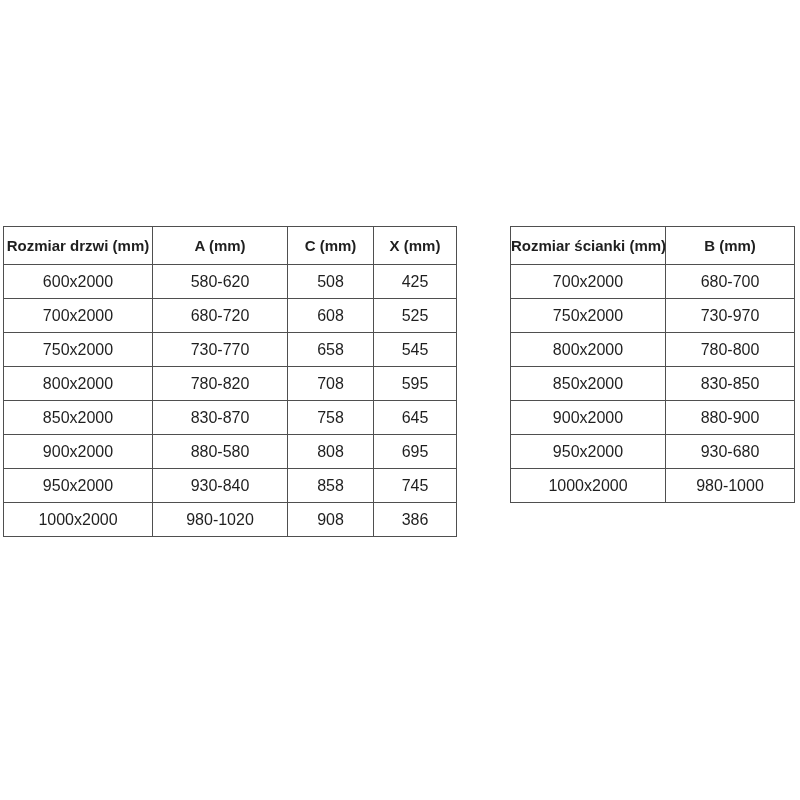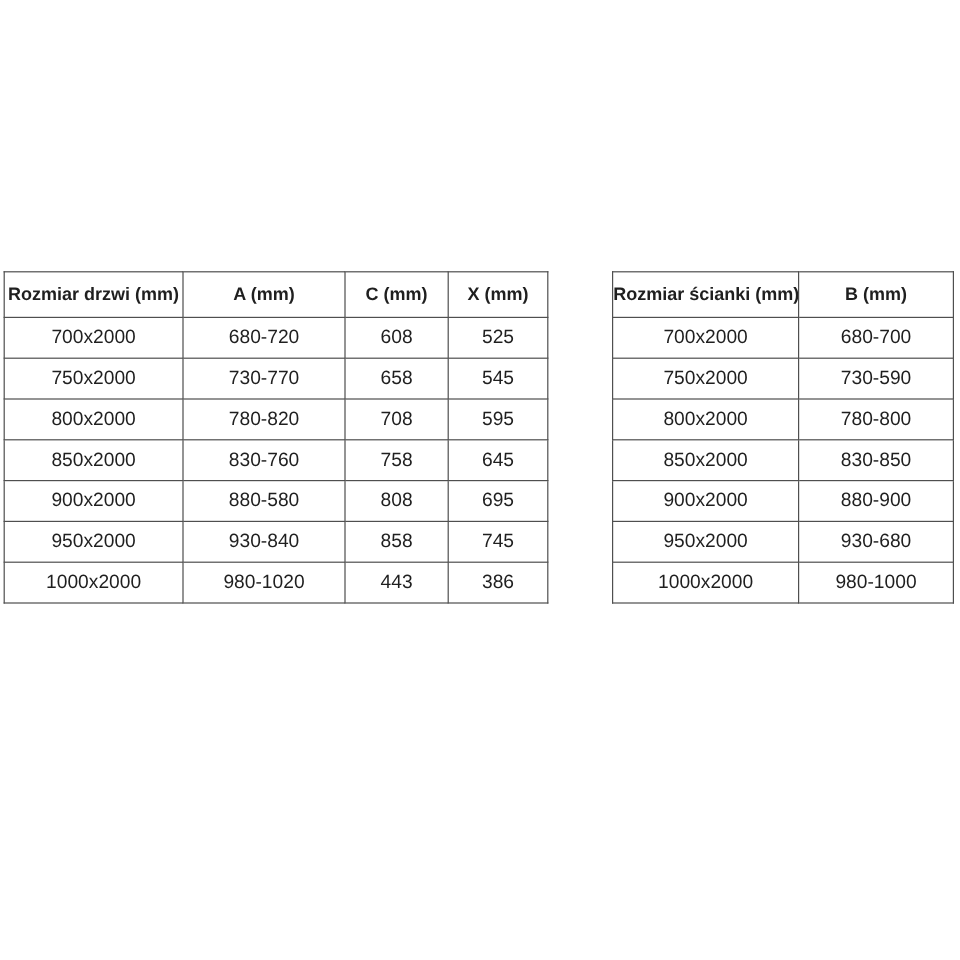--- a/index.html
+++ b/index.html
@@ -73,59 +73,65 @@
     <thead>
       <tr>
         <th>Rozmiar drzwi (mm)</th>
         <th>A (mm)</th>
         <th>C (mm)</th>
         <th>X (mm)</th>
       </tr>
     </thead>
     <tbody>
         <tr>
+          <td>600x2000</td>
+          <td>580-620</td>
+          <td>508</td>
+          <td>425</td>
+        </tr>
+        <tr>
           <td>700x2000</td>
           <td>680-720</td>
           <td>608</td>
           <td>525</td>
         </tr>
         <tr>
           <td>750x2000</td>
           <td>730-770</td>
           <td>658</td>
           <td>545</td>
         </tr>
         <tr>
           <td>800x2000</td>
           <td>780-820</td>
           <td>708</td>
           <td>595</td>
         </tr>
         <tr>
           <td>850x2000</td>
-          <td>830-760</td>
+          <td>830-870</td>
           <td>758</td>
           <td>645</td>
         </tr>
         <tr>
           <td>900x2000</td>
           <td>880-580</td>
           <td>808</td>
           <td>695</td>
         </tr>
         <tr>
           <td>950x2000</td>
           <td>930-840</td>
           <td>858</td>
           <td>745</td>
         </tr>
         <tr>
           <td>1000x2000</td>
           <td>980-1020</td>
-          <td>443</td>
+          <td>908</td>
           <td>386</td>
         </tr>
       </tbody>
   </table>
 
   <table class="size-table walls">
     <colgroup>
       <col style="width:155px">
       <col style="width:129px">
     </colgroup>
@@ -135,21 +141,21 @@
         <th>B (mm)</th>
       </tr>
     </thead>
     <tbody>
         <tr>
           <td>700x2000</td>
           <td>680-700</td>
         </tr>
         <tr>
           <td>750x2000</td>
-          <td>730-590</td>
+          <td>730-970</td>
         </tr>
         <tr>
           <td>800x2000</td>
           <td>780-800</td>
         </tr>
         <tr>
           <td>850x2000</td>
           <td>830-850</td>
         </tr>
         <tr>

